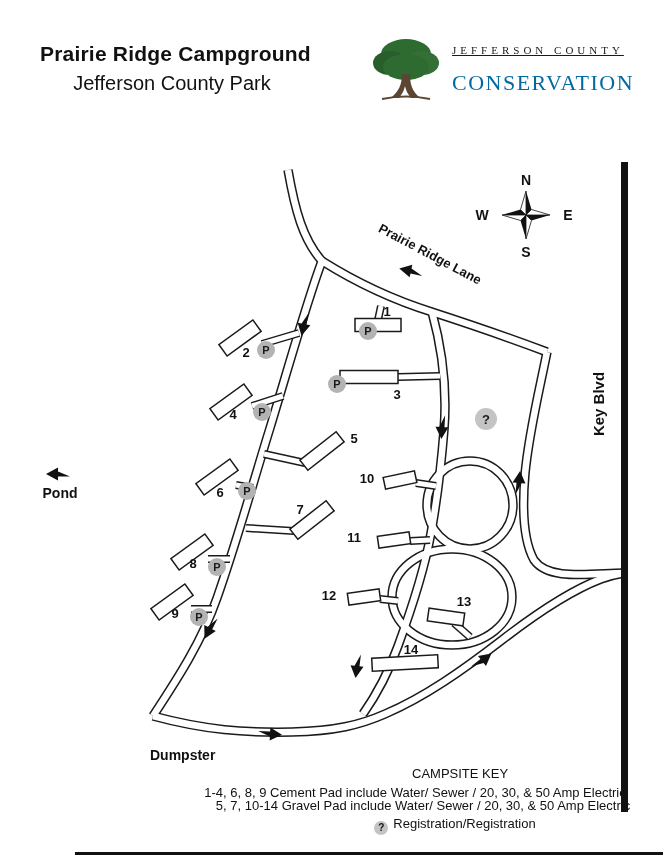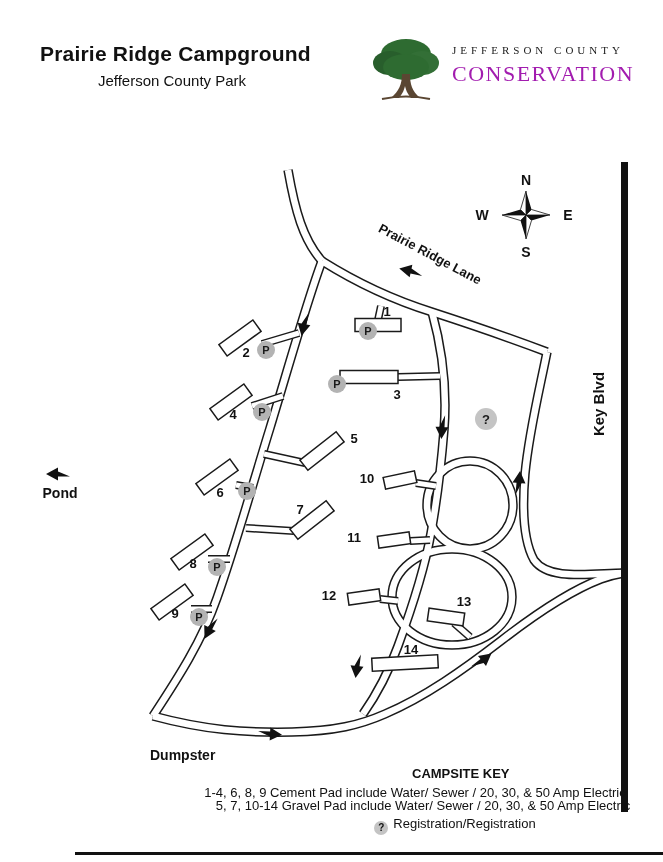--- a/index.html
+++ b/index.html
@@ -3,44 +3,44 @@
 <meta charset="utf-8">
 <style>
   * { margin:0; padding:0; box-sizing:border-box; }
   html,body { background:#ffffff; }
   body { width:663px; height:862px; position:relative; font-family:"Liberation Sans",sans-serif; color:#111; }
   .stage { position:absolute; left:0; top:0; width:663px; height:862px; background:#fff; overflow:hidden; }
   .abs { position:absolute; }
 
   .header-block { left:40px; top:42px; width:264px; }
   .page-title { font-size:21px; font-weight:bold; letter-spacing:0.2px; white-space:nowrap; }
-  .page-subtitle { font-size:15px; text-align:center; margin-top:6px; }
+  .page-subtitle { font-size:20px; text-align:center; margin-top:6px; }
 
   .logo-block { left:364px; top:30px; display:flex; align-items:flex-start; }
   .logo-text { margin-left:4px; padding-top:14px; }
-  .logo-line1 { font-family:"Liberation Serif",serif; font-size:11px; letter-spacing:4px; white-space:nowrap; color:#1a1a1a; }
-  .logo-line2 { font-family:"Liberation Serif",serif; font-size:22px; letter-spacing:1.5px; white-space:nowrap; color:#a21caf; margin-top:5px; }
+  .logo-line1 { font-family:"Liberation Serif",serif; font-size:11px; letter-spacing:4px; white-space:nowrap; color:#1a1a1a;text-decoration:underline; }
+  .logo-line2 { font-family:"Liberation Serif",serif; font-size:22px; letter-spacing:1.5px; white-space:nowrap; color:#0369a1; margin-top:14px; }
 
   .map-svg { left:0; top:0; }
   svg text { font-family:"Liberation Sans",sans-serif; }
   .casing   { fill:none; stroke:#1a1a1a; stroke-width:9.5; }
   .roadfill { fill:none; stroke:#ffffff; stroke-width:6.5; }
   .casing-s   { fill:none; stroke:#1a1a1a; stroke-width:8; }
   .roadfill-s { fill:none; stroke:#ffffff; stroke-width:5; }
   .pad { fill:#ffffff; stroke:#1a1a1a; stroke-width:1.5; }
   .site-num { font-size:13px; font-weight:bold; fill:#111; }
   .compass-letter { font-size:14px; font-weight:bold; fill:#111; }
   .road-label { font-size:13px; font-weight:bold; fill:#111; }
   .blvd-label { font-size:15px; font-weight:bold; fill:#111; }
   .landmark-label { font-size:14px; font-weight:bold; fill:#111; }
   .p-letter { font-size:11px; font-weight:bold; fill:#1a1a1a; }
   .q-letter { font-size:13px; font-weight:bold; fill:#1a1a1a; }
   .arrowfill { fill:#111; }
 
-  .legend-title { font-size:13px; font-weight:bold; }
+  .legend-title { font-size:13px; font-weight:normal; }
   .legend-line { font-size:13px; }
   .reg-circle { display:inline-block; width:14px; height:14px; border-radius:50%; background:#c4c4c4;
                 font-size:10px; font-weight:bold; line-height:14px; text-align:center; vertical-align:-3px; margin-right:5px; }
   .bottom-rule { left:75px; top:852px; width:588px; height:3px; background:#111; }
 </style>
 </head>
 <body>
 
 <div class="stage">
 

